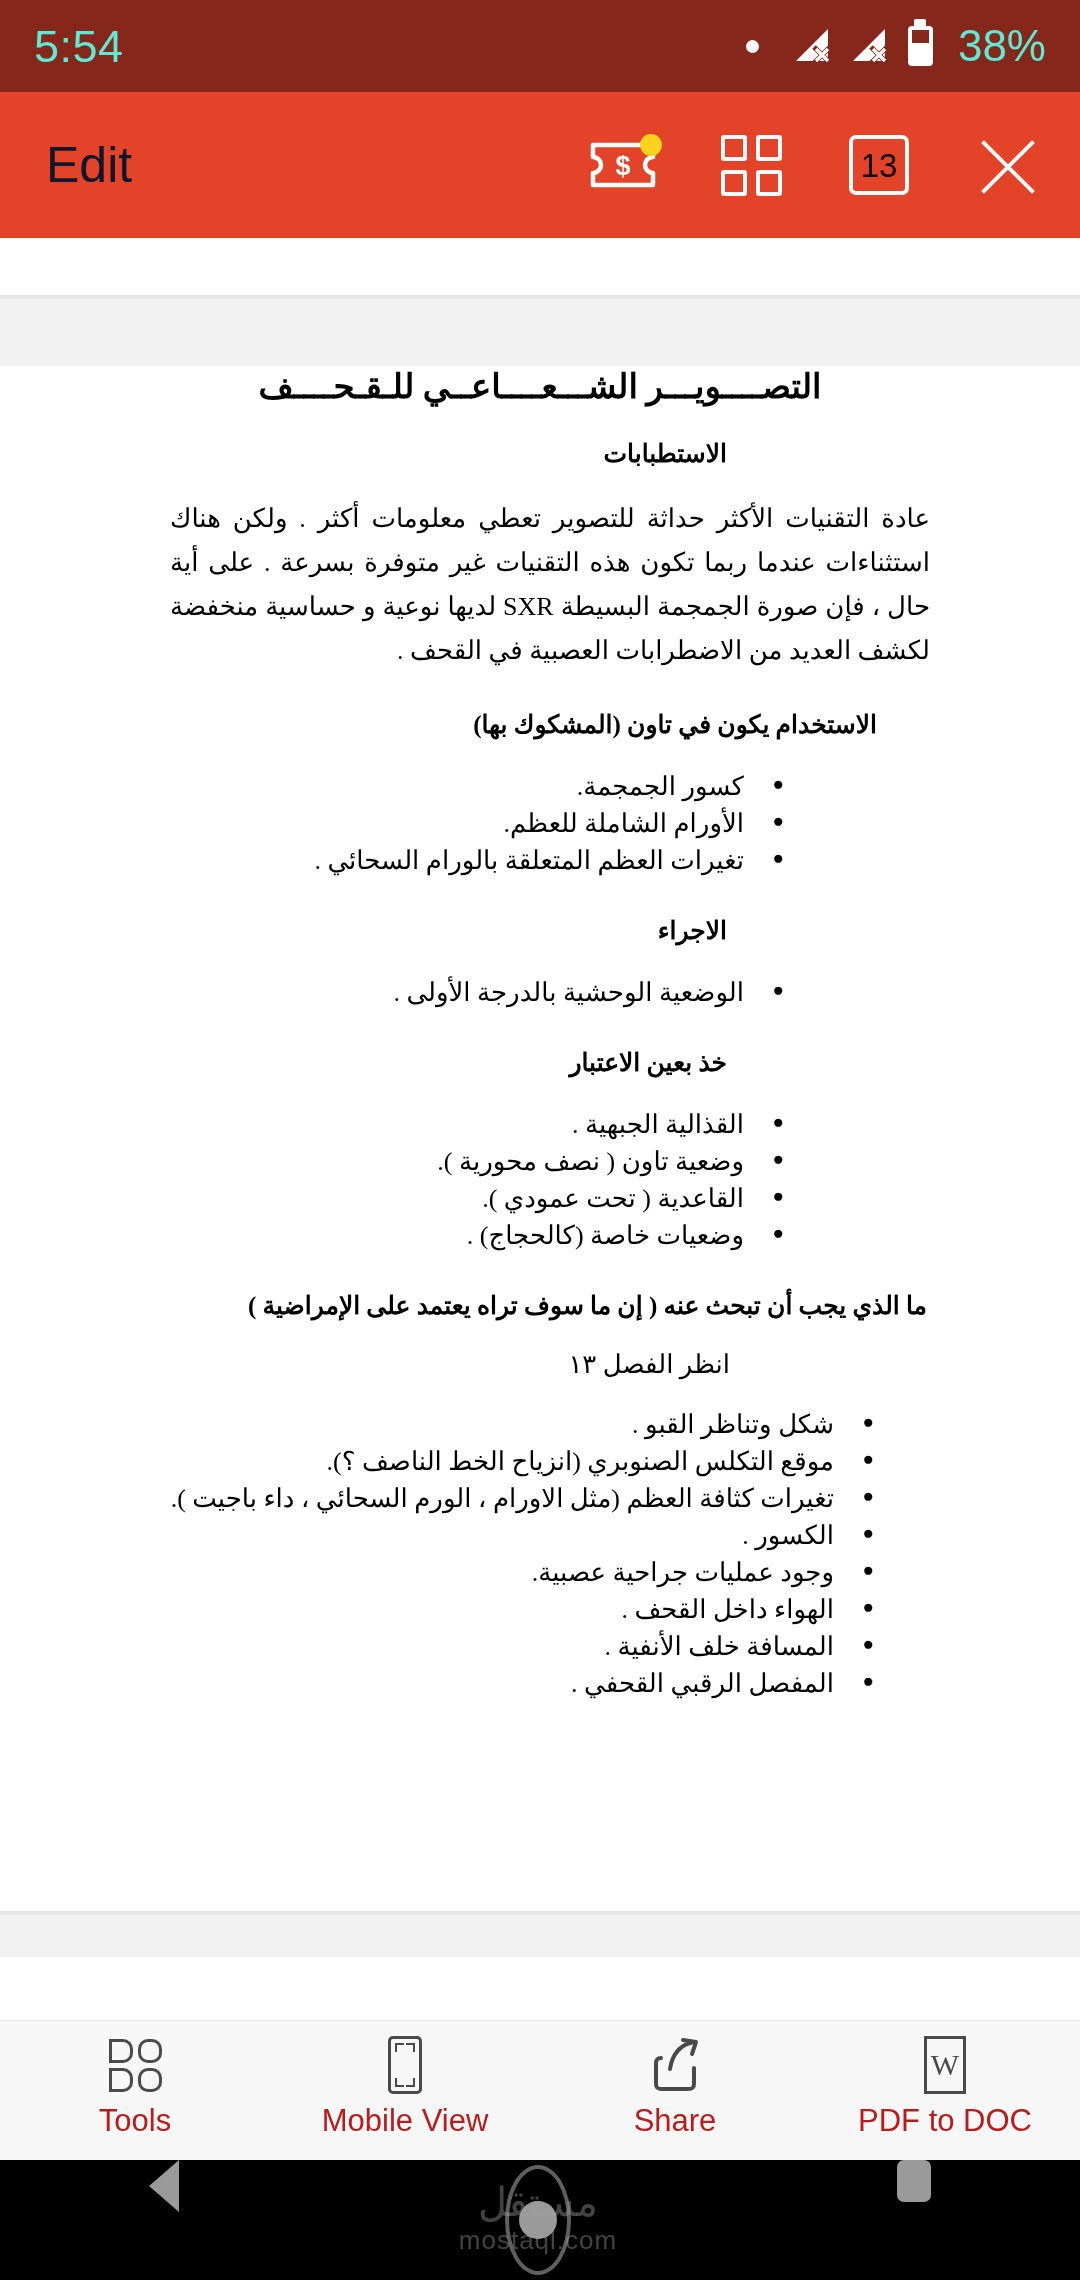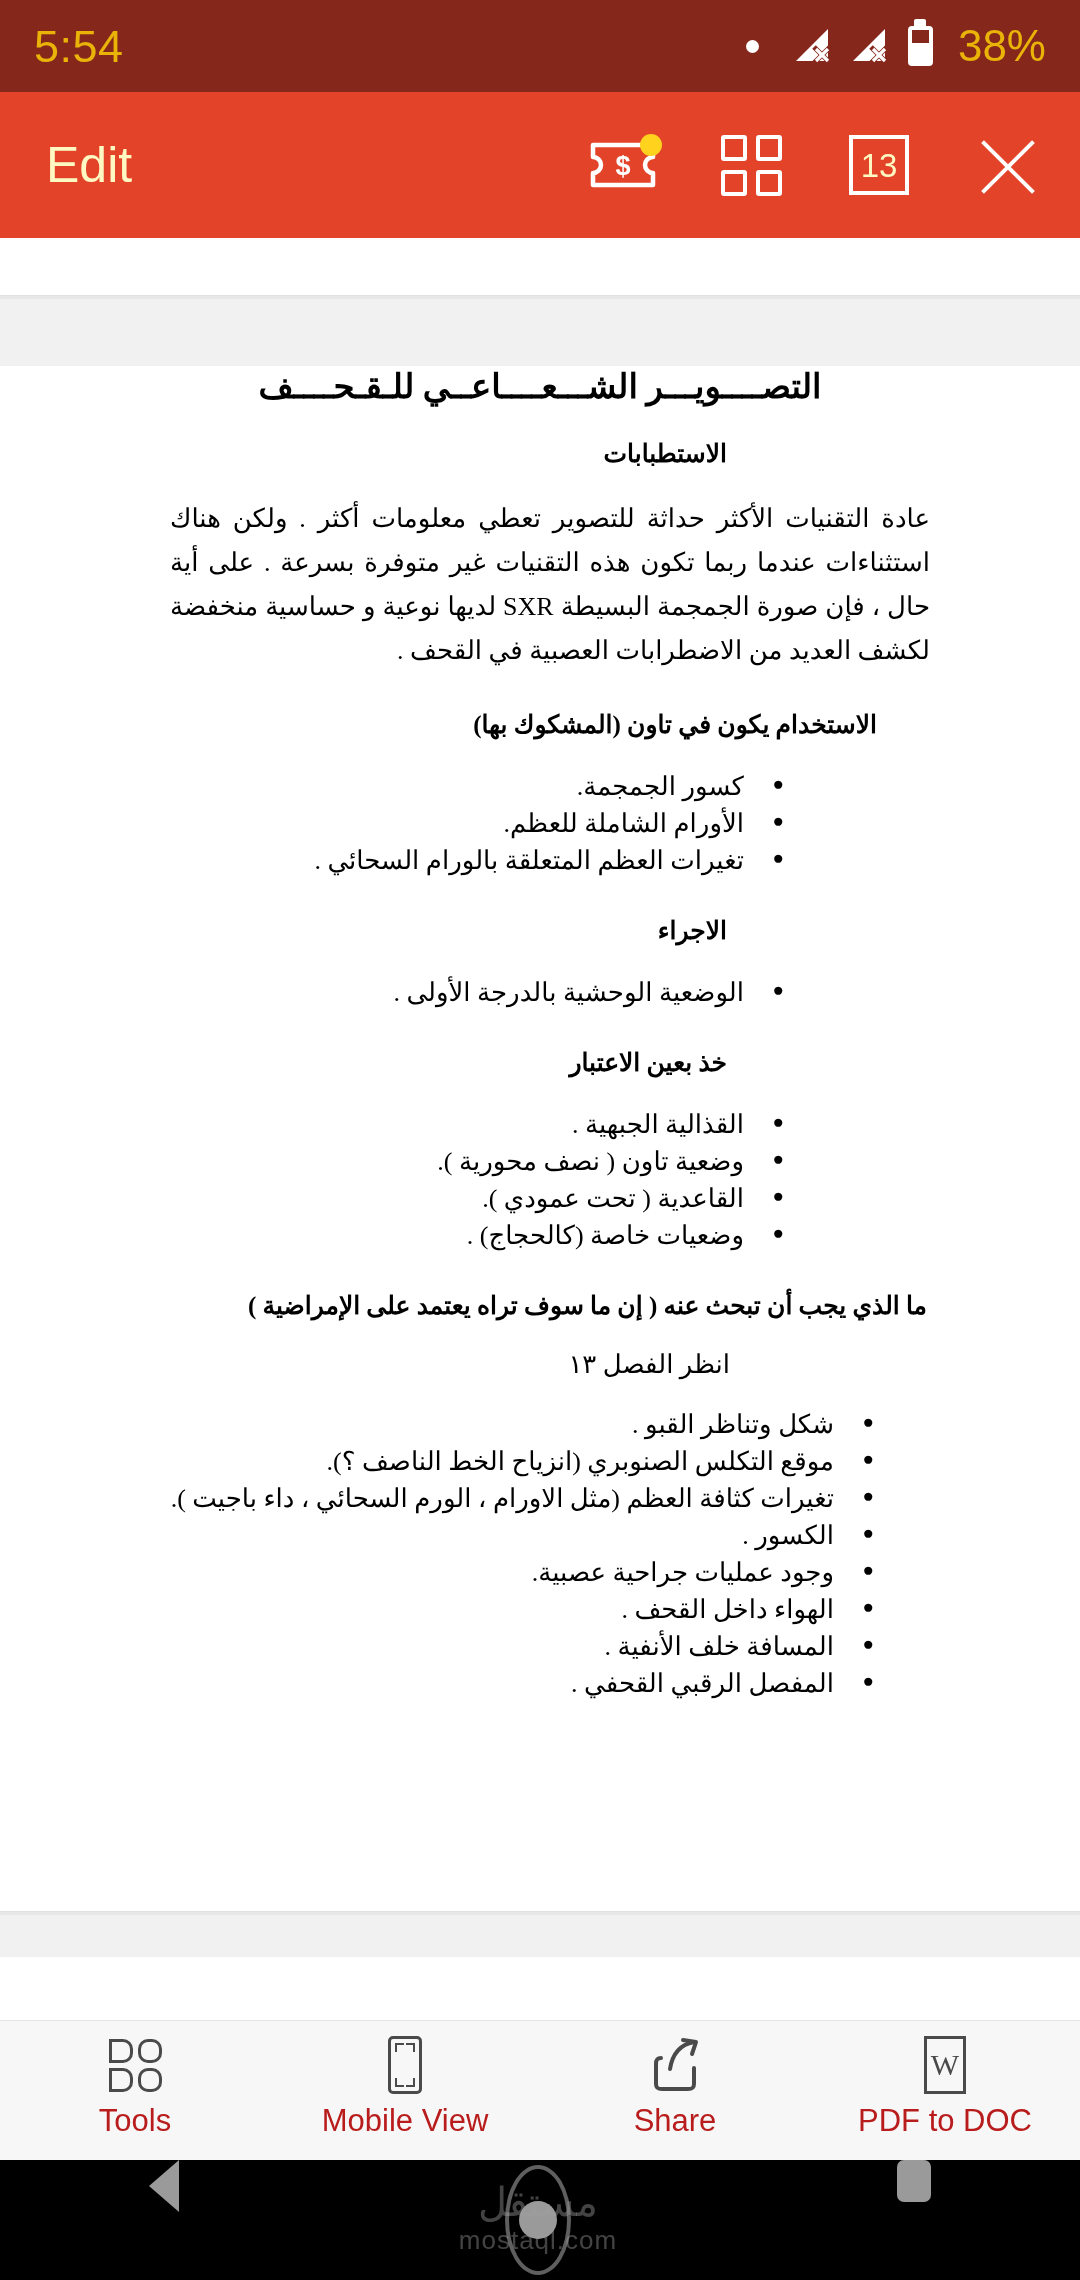--- a/index.html
+++ b/index.html
@@ -7,52 +7,52 @@
     width:1080px; height:2280px;
     background:#000;
     font-family:"Liberation Sans", sans-serif;
     overflow:hidden;
   }
   #screen { position:relative; width:1080px; height:2280px; background:#ffffff; }
 
   
   .status-bar{
     position:absolute; top:0; left:0; width:1080px; height:92px;
-    background:#86271c; color:#eab308;
+    background:#86271c; color:#5eead4;
     display:flex; align-items:center; justify-content:space-between;
     padding:0 34px;
   }
   .status-time{ font-size:45px; font-weight:400; letter-spacing:.5px; line-height:1; }
   .status-right{ display:flex; align-items:center; gap:17px; }
   .dot-ind{ width:13px; height:13px; border-radius:50%; background:#fff; display:block; margin-right:18px;}
   .sig{ position:relative; width:40px; height:38px; }
   .sig svg{ display:block; }
   .batt{ width:25px; height:40px; border:4px solid #fff; border-radius:4px; position:relative; }
   .batt::before{ content:""; position:absolute; top:-11px; left:50%; transform:translateX(-50%);
      width:12px; height:7px; background:#fff; border-radius:2px 2px 0 0;}
   .batt::after{ content:""; position:absolute; left:0; right:0; bottom:0; height:58%; background:#fff;}
   .batt-pct{ font-size:44px; font-weight:400; margin-left:8px; line-height:1;}
 
   
   .app-bar{
     position:absolute; top:92px; left:0; width:1080px; height:146px;
     background:#e34328; display:flex; align-items:center; justify-content:space-between;
     padding:0 36px 0 46px;
   }
-  .app-title{ color:#fef9c3; font-size:50px; font-weight:400; line-height:1; }
+  .app-title{ color:#0f172a; font-size:50px; font-weight:400; line-height:1; }
   .app-actions{ display:flex; align-items:center; gap:54px; }
   .act{ position:relative; display:flex; align-items:center; justify-content:center;
         width:74px; height:74px; }
   .badge-dot{ position:absolute; top:6px; right:-2px; width:22px; height:22px;
         border-radius:50%; background:#FFD21E; }
   .grid-ico{ display:grid; grid-template-columns:26px 26px; grid-template-rows:26px 26px; gap:9px; }
   .grid-ico i{ border:4px solid #fff; border-radius:3px; display:block; }
-  .tabcount{ width:60px; height:60px; border:4px solid #fff; border-radius:0;
+  .tabcount{ width:60px; height:60px; border:4px solid #fff; border-radius:7px;
         display:flex; align-items:center; justify-content:center;
-        color:#fef9c3; font-size:33px; line-height:1; }
+        color:#000000; font-size:33px; line-height:1; }
   .xicon{ position:relative; width:62px; height:62px; }
   .xicon::before,.xicon::after{ content:""; position:absolute; top:50%; left:-4px; width:72px; height:4px;
         background:#fff; }
   .xicon::before{ transform:rotate(45deg);} .xicon::after{ transform:rotate(-45deg);}
 
   
   .doc-area{
     position:absolute; top:238px; left:0; width:1080px; height:1782px;
     background:#f1f1f1; overflow:hidden;
   }

